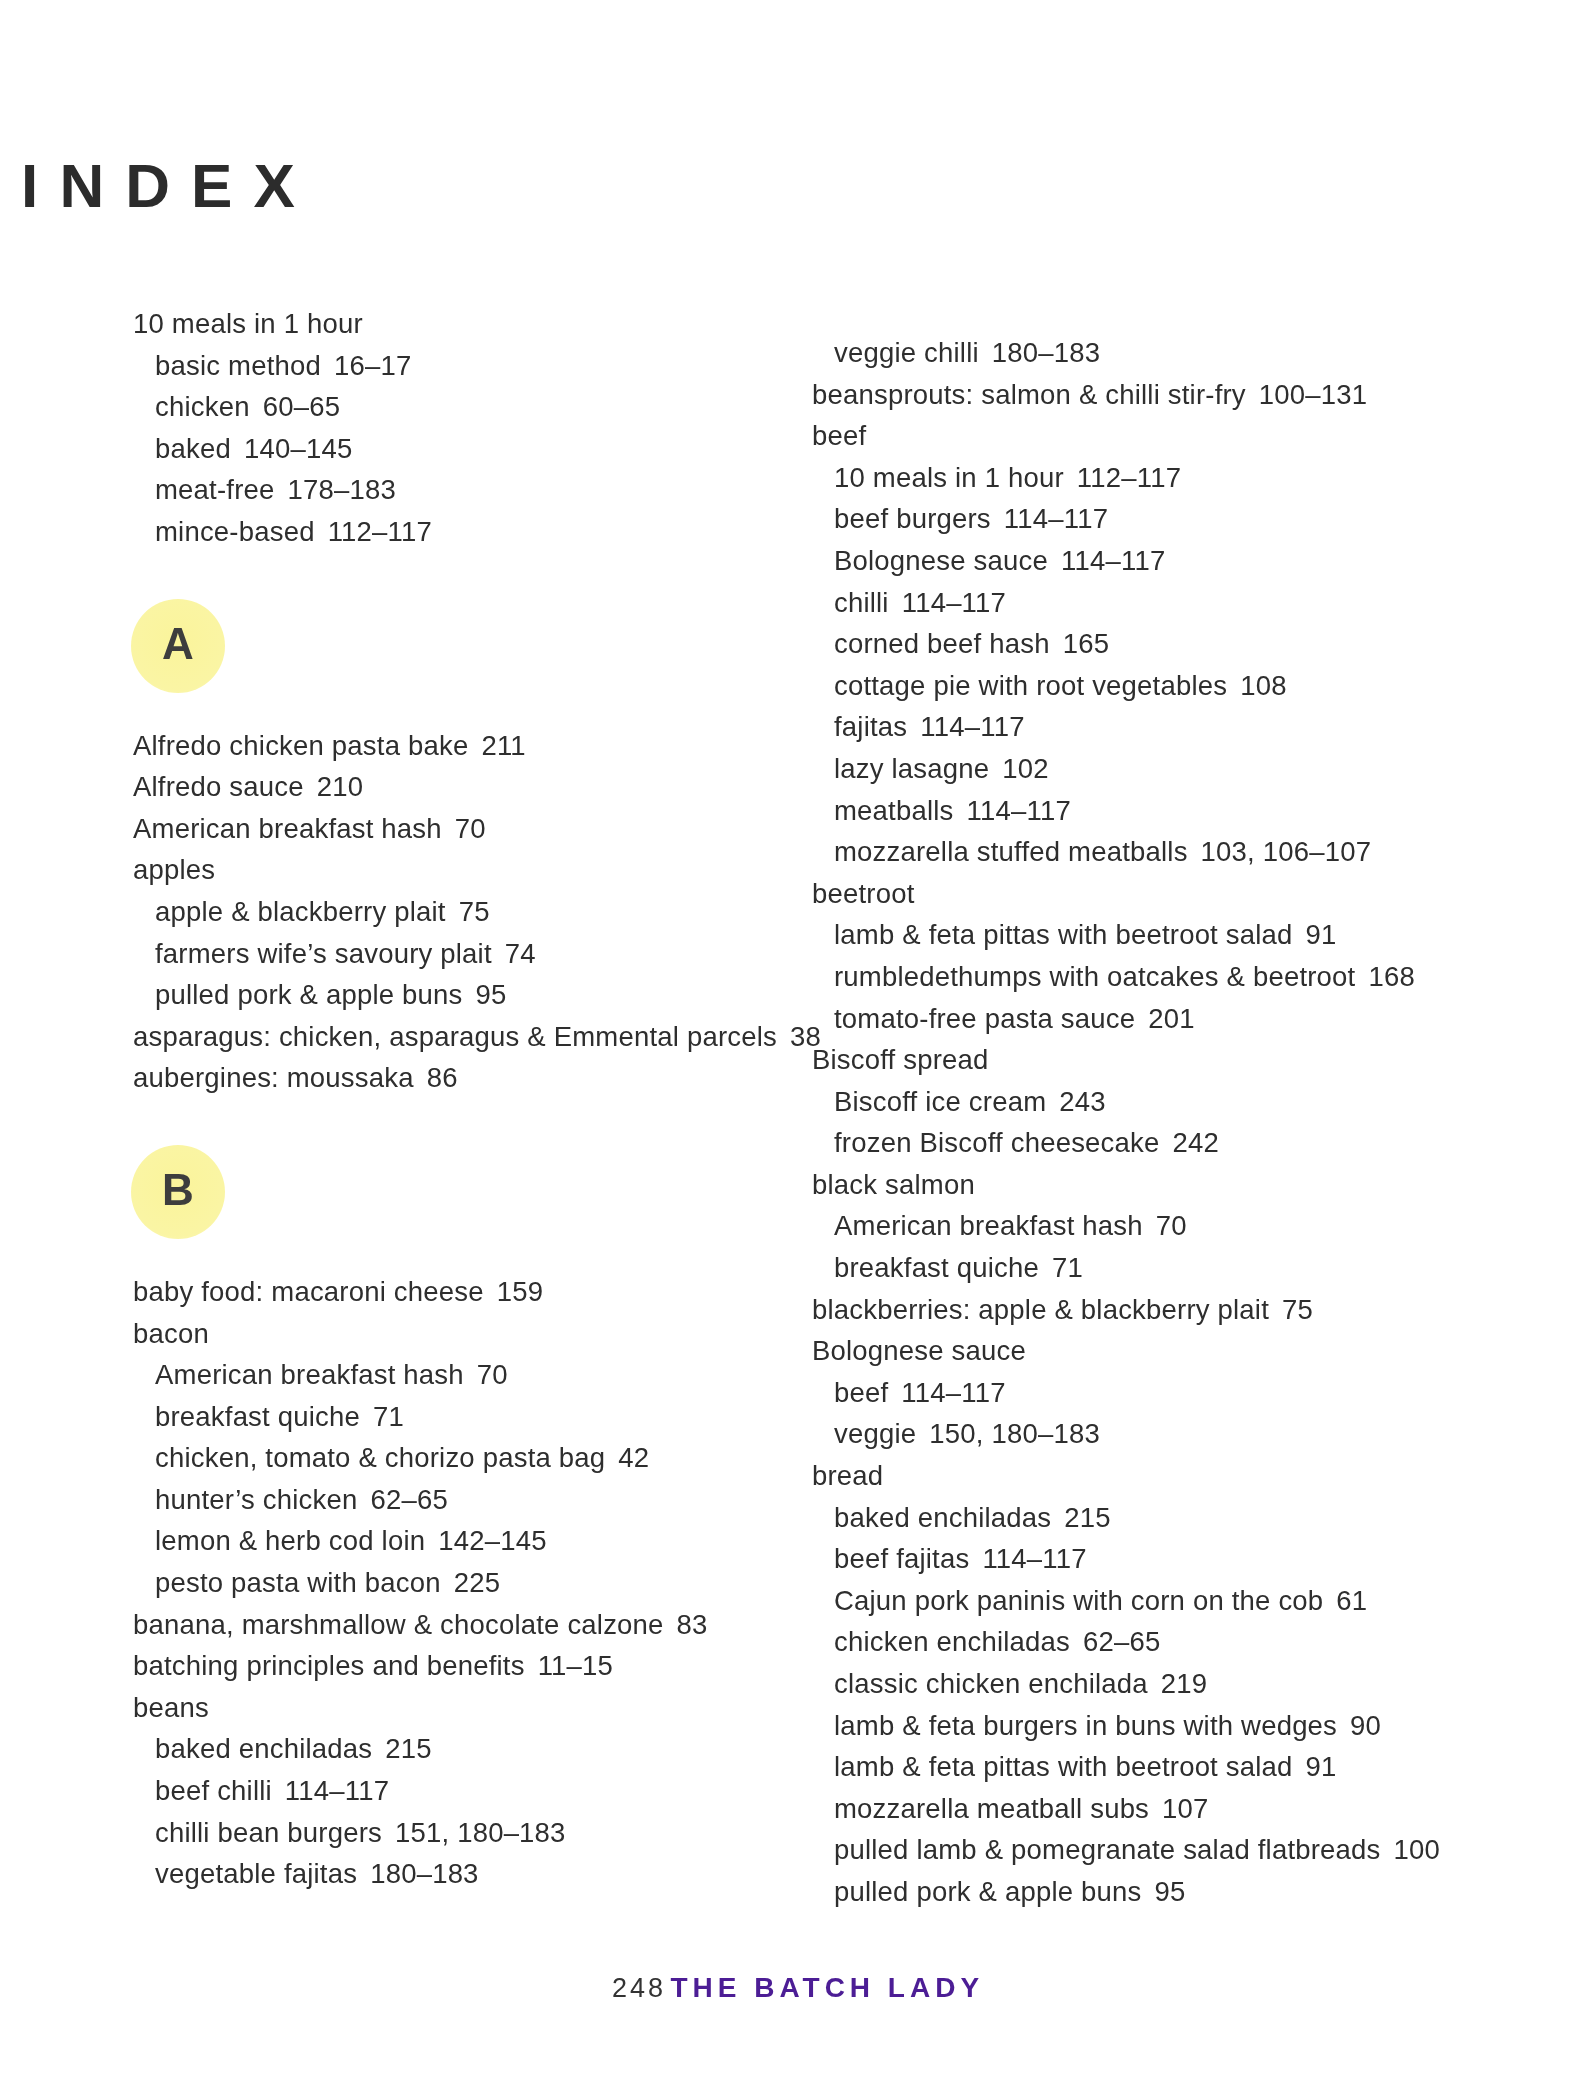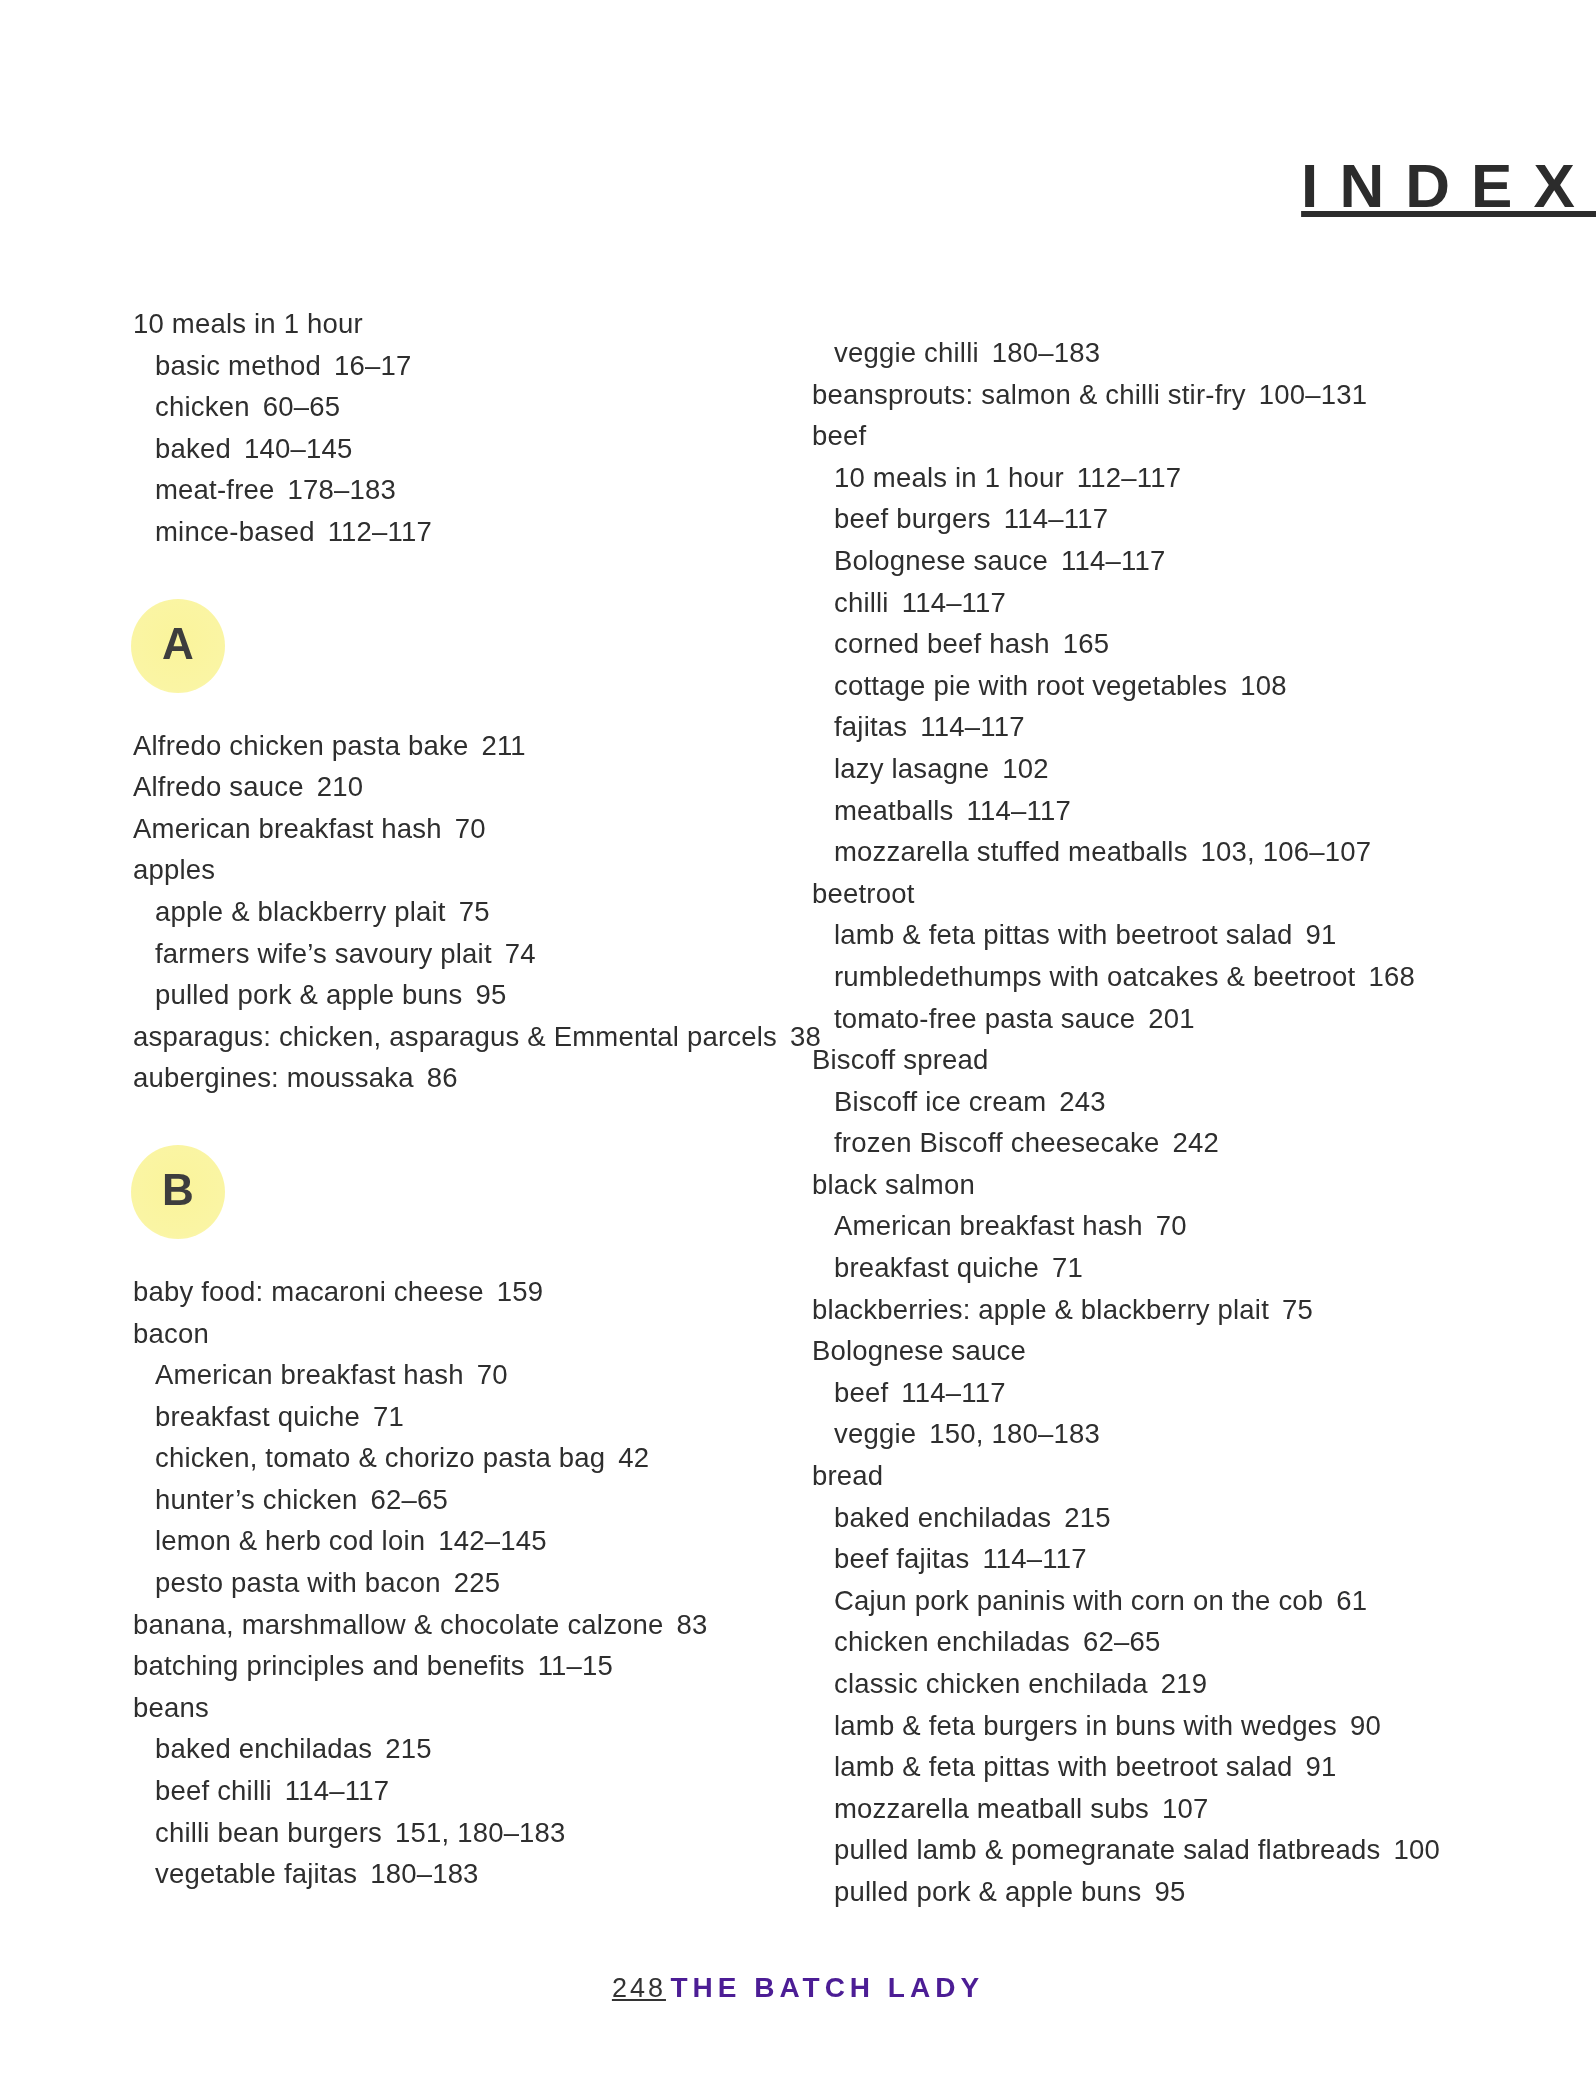--- a/index.html
+++ b/index.html
@@ -1,24 +1,23 @@
 <!DOCTYPE html>
 <html><head>
 <meta charset="utf-8">
 <style>
   html,body{margin:0;padding:0;}
   body{
     width:1596px;height:2076px;position:relative;background:#ffffff;
     font-family:"Liberation Sans",sans-serif;color:#2e2e2e;overflow:hidden;
   }
   .page-title{
-    position:absolute;top:108px;left:0;right:0;text-align:right;
+    position:absolute;top:108px;left:0;right:12px;text-align:left;
     font-size:62px;font-weight:600;letter-spacing:0.34em;text-indent:0.34em;
     color:#2c2c2c;
-    text-decoration:underline;
   }
   .col{
     position:absolute;font-size:27.5px;font-weight:300;letter-spacing:0.2px;
   }
   .col-left{left:133px;top:303px;width:660px;}
   .col-right{left:812px;top:300px;width:700px;margin-top:32px;}
   .entry{height:41.6px;line-height:41.6px;white-space:nowrap;}
   .entry.sub{padding-left:22px;}
   .pages{margin-left:13px;}
   .letter-badge{
@@ -28,21 +27,21 @@
     display:flex;align-items:center;justify-content:center;
   }
   .letter-badge span{
     font-size:44px;font-weight:700;color:#3d3d3d;line-height:1;
     transform:translateY(-2px);
   }
   .page-footer{
     position:absolute;top:1972px;left:0;right:0;text-align:center;white-space:nowrap;
   }
   .footer-page-num{
-    font-size:27px;font-weight:300;letter-spacing:3px;color:#333;text-decoration:underline;
+    font-size:27px;font-weight:300;letter-spacing:3px;color:#333;
   }
   .footer-book-title{
     font-size:28px;font-weight:700;letter-spacing:5px;color:#4c1d95;
   }
 </style>
 </head>
 <body>
 
 <h1 class="page-title">INDEX</h1>
 

